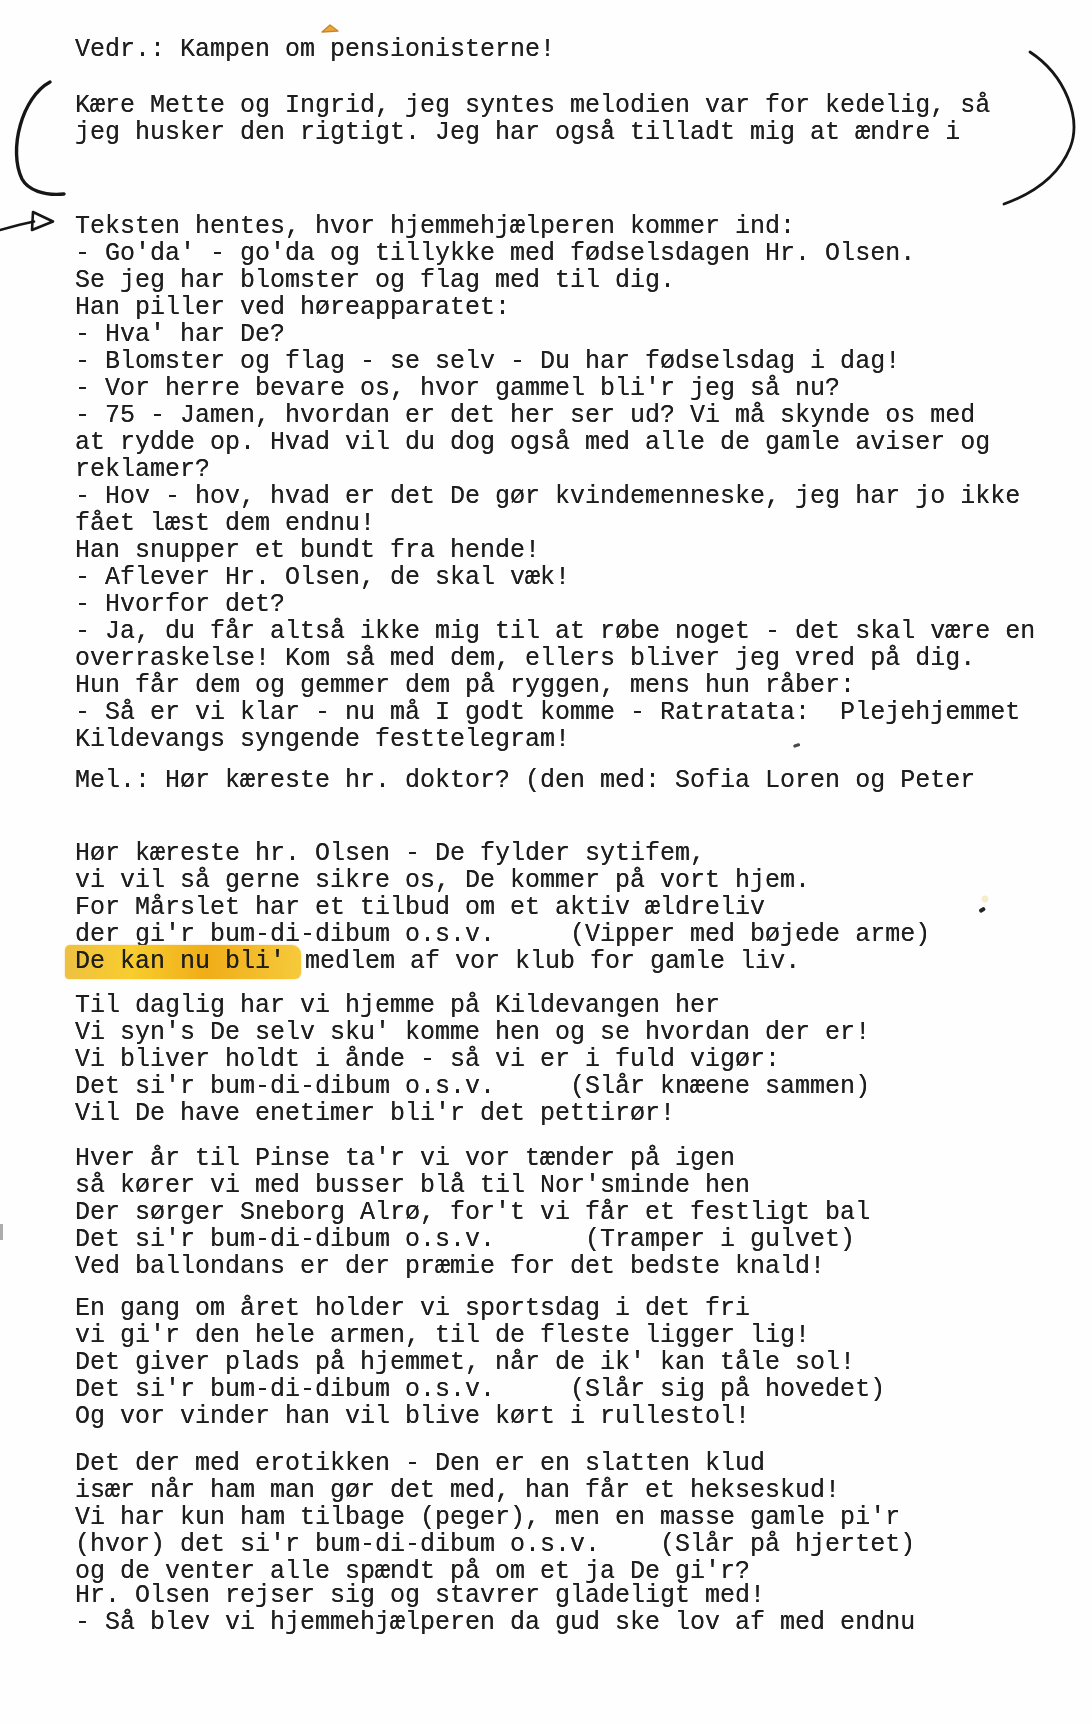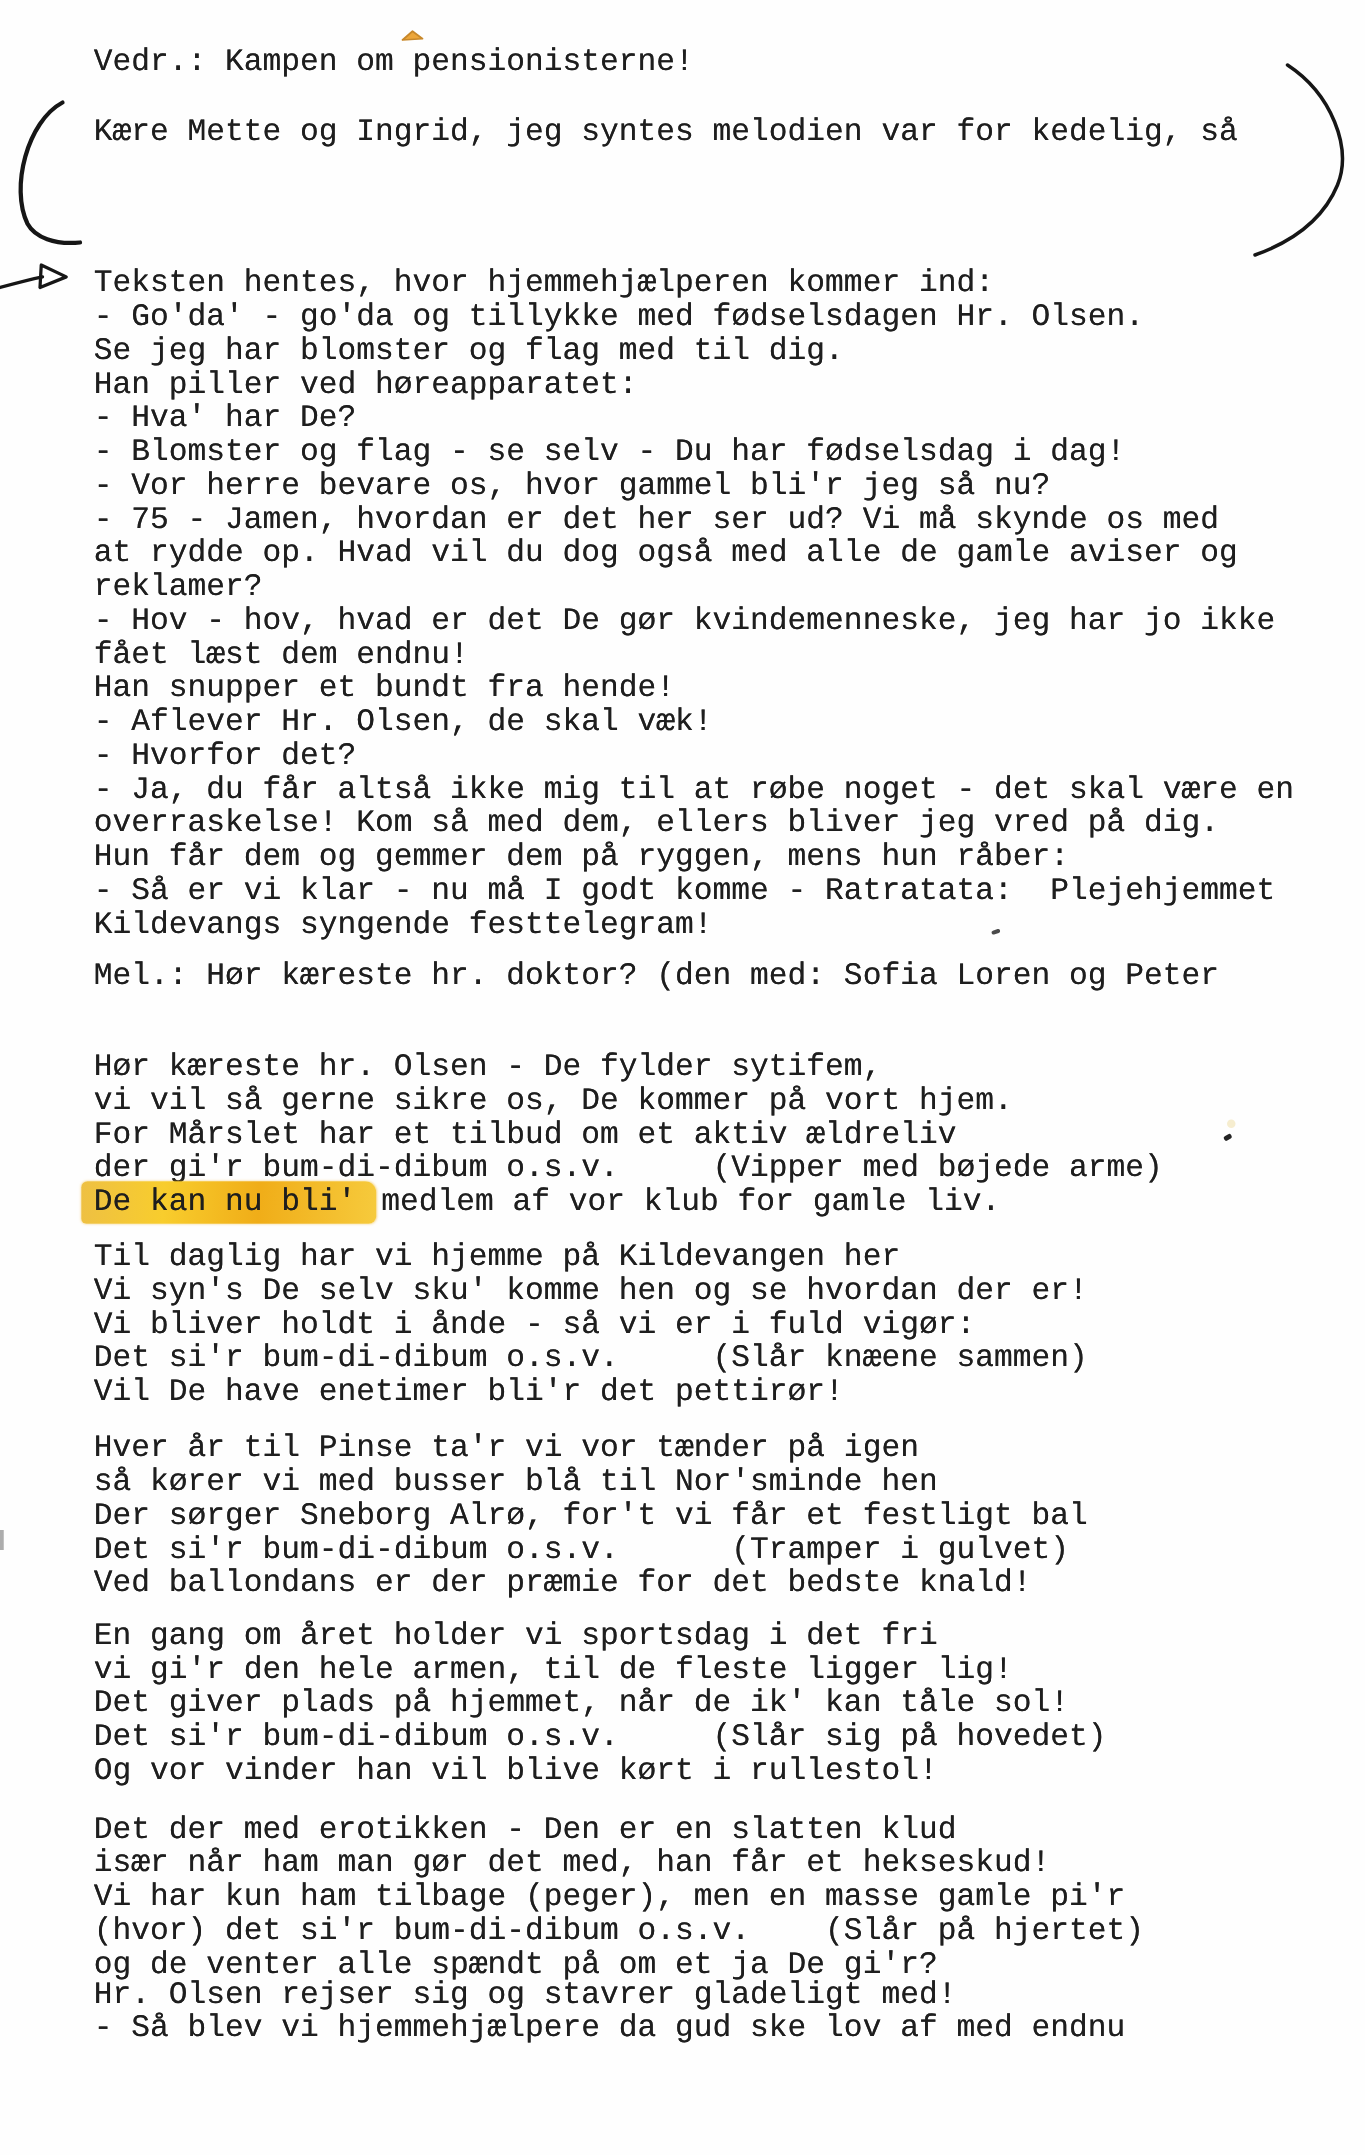--- a/index.html
+++ b/index.html
@@ -33,29 +33,29 @@
   .annot{position:absolute;left:0;top:0;pointer-events:none;}
   .ink{stroke:var(--ink);fill:none;stroke-linecap:round;stroke-linejoin:round;}
 </style>
 </head>
 <body>
 
 <div class="page" style="background: rgb(254, 254, 254); color: rgb(30, 30, 30);">
 
   <div id="letter-body">
       <div class="block" style="top: 36px; font-family: Liberation Mono, monospace;"><div class="line">Vedr.: Kampen om pensionisterne!</div></div>
-      <div class="block" style="top: 92px;"><div class="line">Kære Mette og Ingrid, jeg syntes melodien var for kedelig, så</div></div>
+      <div class="block" style="top: 92px;"><div class="line">Kære Mette og Ingrid, jeg syntes melodien var for kedelig, så</div><div class="line">jeg husker den rigtigt. Jeg har også tilladt mig at ændre i</div></div>
       <div class="block" style="top: 213px;"><div class="line">Teksten hentes, hvor hjemmehjælperen kommer ind:</div><div class="line">- Go'da' - go'da og tillykke med fødselsdagen Hr. Olsen.</div><div class="line">Se jeg har blomster og flag med til dig.</div><div class="line">Han piller ved høreapparatet:</div><div class="line">- Hva' har De?</div><div class="line">- Blomster og flag - se selv - Du har fødselsdag i dag!</div><div class="line">- Vor herre bevare os, hvor gammel bli'r jeg så nu?</div><div class="line">- 75 - Jamen, hvordan er det her ser ud? Vi må skynde os med</div><div class="line">at rydde op. Hvad vil du dog også med alle de gamle aviser og</div><div class="line">reklamer?</div><div class="line">- Hov - hov, hvad er det De gør kvindemenneske, jeg har jo ikke</div><div class="line">fået læst dem endnu!</div><div class="line">Han snupper et bundt fra hende!</div><div class="line">- Aflever Hr. Olsen, de skal væk!</div><div class="line">- Hvorfor det?</div><div class="line">- Ja, du får altså ikke mig til at røbe noget - det skal være en</div><div class="line">overraskelse! Kom så med dem, ellers bliver jeg vred på dig.</div><div class="line">Hun får dem og gemmer dem på ryggen, mens hun råber:</div><div class="line">- Så er vi klar - nu må I godt komme - Ratratata:  Plejehjemmet</div><div class="line">Kildevangs syngende festtelegram!</div></div>
       <div class="block" style="top: 767px;"><div class="line">Mel.: Hør kæreste hr. doktor? (den med: Sofia Loren og Peter</div></div>
       <div class="block" style="top: 840px;"><div class="line">Hør kæreste hr. Olsen - De fylder sytifem,</div><div class="line">vi vil så gerne sikre os, De kommer på vort hjem.</div><div class="line">For Mårslet har et tilbud om et aktiv ældreliv</div><div class="line">der gi'r bum-di-dibum o.s.v.     (Vipper med bøjede arme)</div><div class="line"><span class="highlight">De kan nu bli'</span><span> medlem af vor klub for gamle liv.</span></div></div>
       <div class="block" style="top: 992px;"><div class="line">Til daglig har vi hjemme på Kildevangen her</div><div class="line">Vi syn's De selv sku' komme hen og se hvordan der er!</div><div class="line">Vi bliver holdt i ånde - så vi er i fuld vigør:</div><div class="line">Det si'r bum-di-dibum o.s.v.     (Slår knæene sammen)</div><div class="line">Vil De have enetimer bli'r det pettirør!</div></div>
       <div class="block" style="top: 1145px;"><div class="line">Hver år til Pinse ta'r vi vor tænder på igen</div><div class="line">så kører vi med busser blå til Nor'sminde hen</div><div class="line">Der sørger Sneborg Alrø, for't vi får et festligt bal</div><div class="line">Det si'r bum-di-dibum o.s.v.      (Tramper i gulvet)</div><div class="line">Ved ballondans er der præmie for det bedste knald!</div></div>
       <div class="block" style="top: 1295px;"><div class="line">En gang om året holder vi sportsdag i det fri</div><div class="line">vi gi'r den hele armen, til de fleste ligger lig!</div><div class="line">Det giver plads på hjemmet, når de ik' kan tåle sol!</div><div class="line">Det si'r bum-di-dibum o.s.v.     (Slår sig på hovedet)</div><div class="line">Og vor vinder han vil blive kørt i rullestol!</div></div>
       <div class="block" style="top: 1450px;"><div class="line">Det der med erotikken - Den er en slatten klud</div><div class="line">især når ham man gør det med, han får et hekseskud!</div><div class="line">Vi har kun ham tilbage (peger), men en masse gamle pi'r</div><div class="line">(hvor) det si'r bum-di-dibum o.s.v.    (Slår på hjertet)</div><div class="line">og de venter alle spændt på om et ja De gi'r?</div></div>
-      <div class="block" style="top: 1582px;"><div class="line">Hr. Olsen rejser sig og stavrer gladeligt med!</div><div class="line">- Så blev vi hjemmehjælpere da gud ske lov af med endnu</div></div>
+      <div class="block" style="top: 1582px;"><div class="line">Hr. Olsen rejser sig og stavrer gladeligt med!</div><div class="line">- Så blev vi hjemmehjælperen da gud ske lov af med endnu</div></div>
     </div>
 
   <svg class="annot" width="1092" height="1724" viewBox="0 0 1092 1724">
 
     <path class="ink" d="M50,82 C22,97 8,150 22,179 C28,190 44,196 64,194" stroke-width="3.4"></path>
 
     <path class="ink" d="M1030,52 C1065,75 1082,118 1070,148 C1058,177 1032,194 1004,204" stroke-width="2.8"></path>
 
     <path class="ink" d="M0,230 C11,227 22,224 34,221.5" stroke-width="2.6"></path>
     <path class="ink" d="M33,212 L53,221.5 L32,230 Z" stroke-width="2.6"></path>

